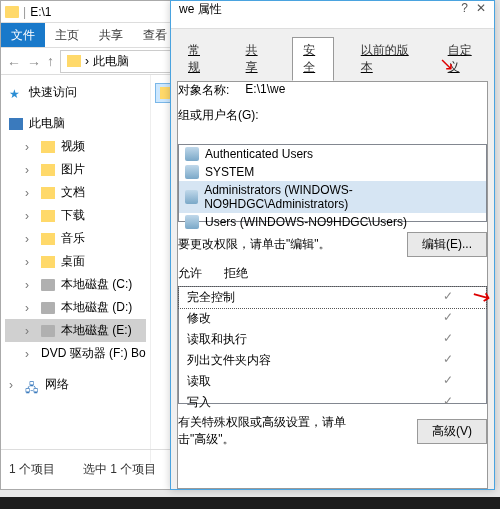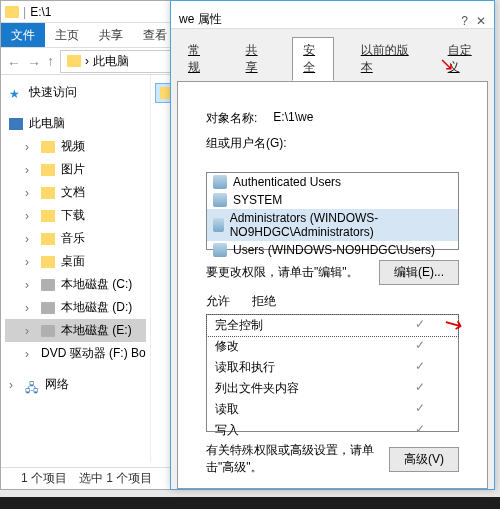--- a/index.html
+++ b/index.html
@@ -25,31 +25,31 @@
 .tree-item .chev { color: #777; width: 10px; display:inline-block; }
 .ico { width: 14px; height: 12px; display: inline-block; }
 .ico-star { color: #2a8dd4; }
 .ico-pc { background: #3a7abd; }
 .ico-folder { background: #ffd96a; }
 .ico-disk { background: #b0b0b0; border-radius: 1px; }
 .ico-dvd { background: #c9c9c9; border-radius: 50%; }
 .ico-net { color: #3a7abd; }
 .content { flex: 1; background: #fff; padding: 8px 4px; }
 .file-item { display:flex; align-items:center; gap:4px; background:#cde8ff; border:1px solid #7ab7e8; padding:2px 4px; width:40px; }
-.status { position:absolute; bottom:0; left:0; right:0; height:22px; border-top:1px solid #ddd; display:flex; align-items:center; padding:0 20px; gap:12px; color:#333; }
+.status { position:absolute; bottom:0; left:0; right:0; height:40px; border-top:1px solid #ddd; display:flex; align-items:center; padding:0 8px; gap:28px; color:#333; }
 
 
 .props { position: absolute; left: 170px; top: 0; width: 325px; height: 490px; background: #f0f0f0; border: 1px solid #4aa3df; box-shadow: 0 0 8px rgba(0,0,0,0.2); }
-.props-title { height: 28px; background: #fff; display:flex; align-items:flex-end; padding:0 8px; justify-content:space-between; border-bottom:1px solid #ddd; }
+.props-title { height: 28px; background: #fff; display:flex; align-items:flex-start; padding:0 8px; justify-content:space-between; border-bottom:1px solid #ddd; }
 .props-title .wbtns { display:flex; gap:8px; color:#555; }
 .props-tabs { display:flex; padding: 8px 6px 0 6px; gap:16px;text-decoration:underline; }
 .ptab { padding: 4px 10px; border:1px solid transparent; color:#333; cursor:pointer; }
 .ptab.active { background:#fff; border:1px solid #999; border-bottom:1px solid #fff; position:relative; z-index:2; }
 .tab-arrow { position:absolute; left:268px; top:52px; color:#d00; font-size:18px; pointer-events:none; }
-.props-body { background:#fff; margin:0 6px 6px 6px; border:1px solid #999; padding:28px; height:408px; position:relative; }
+.props-body { background:#fff; margin:0 6px 6px 6px; border:1px solid #999; padding:0; height:408px; position:relative; }
 .row { margin-bottom: 8px; display:flex; gap:16px; }
 .group-list { border:1px solid #828790; height: 78px; margin-bottom:10px; }
 .gl-item { display:flex; align-items:center; gap:6px; padding:2px 6px; }
 .gl-item.sel { background:#d6e5f3; }
 .gl-item .pico { width:14px; height:14px; background:linear-gradient(#c0d8ea,#7aa8c8); border-radius:2px; display:inline-block; }
 .edit-row { display:flex; align-items:center; justify-content:space-between; margin-bottom:8px; }
 .btn { border:1px solid #999; background:#e9e9e9; padding:3px 14px; cursor:pointer; }
 .btn.disabled { color:#9a9a9a; }
 .perm-head { display:flex; justify-content:space-between; margin-bottom:4px; }
 .perm-head .cols { display:flex; gap:22px; }

